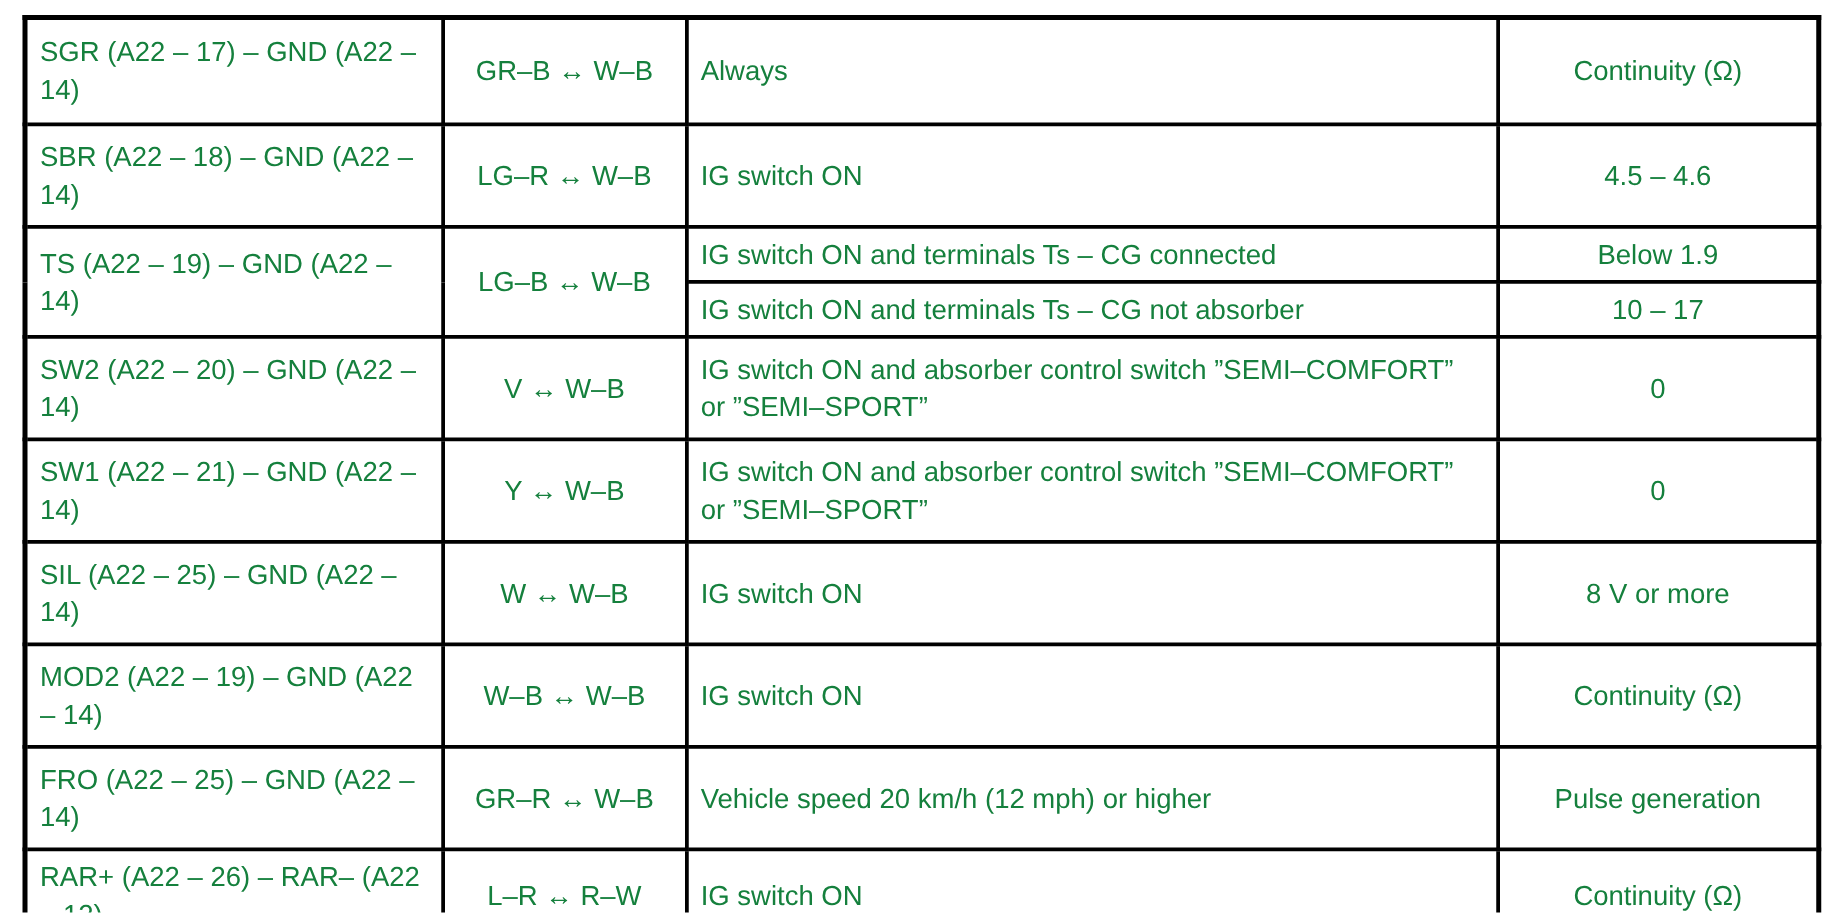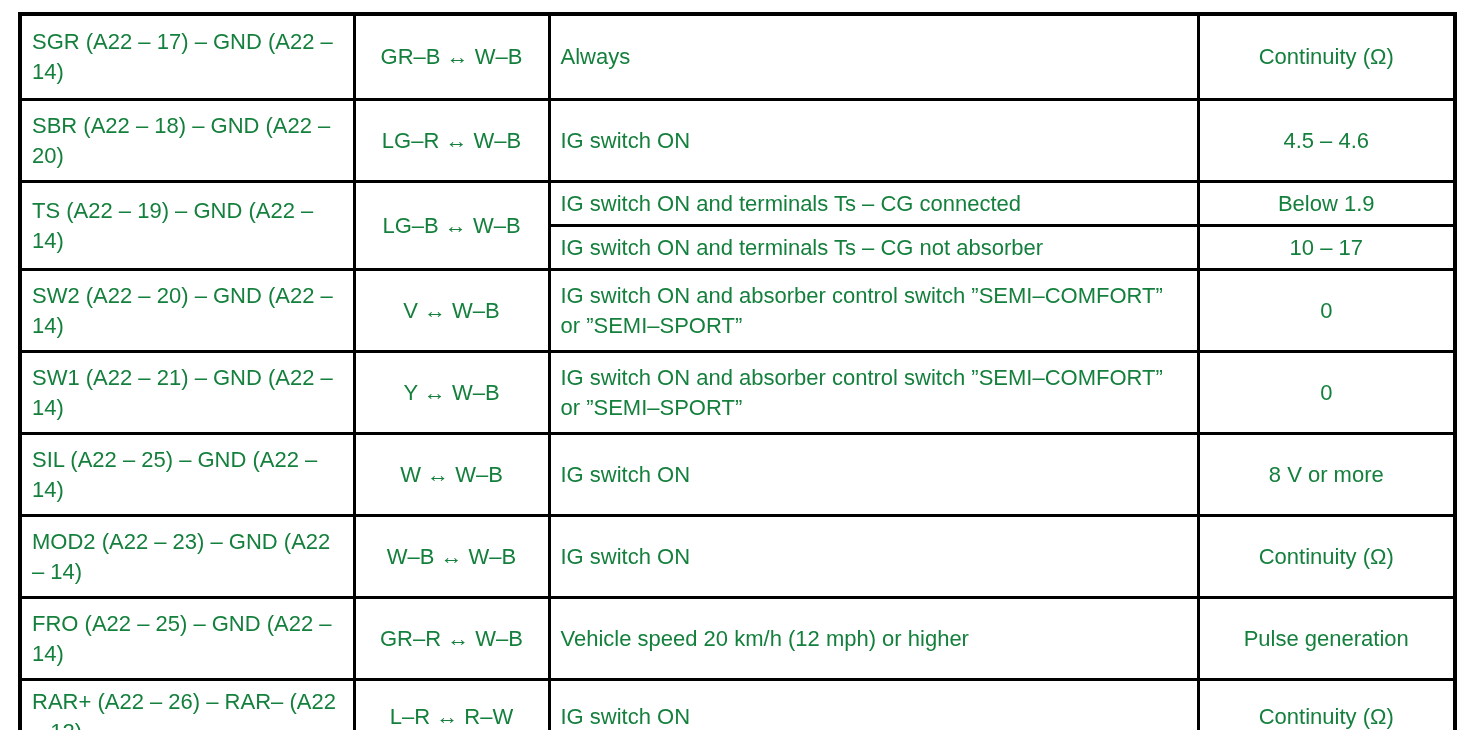--- a/index.html
+++ b/index.html
@@ -58,21 +58,21 @@
       <tr class="h-first">
         <td class="c-terminals">SGR (A22 – 17) – GND (A22 –
 14)</td>
         <td class="c-wiring">GR–B ↔ W–B</td>
         <td class="c-condition">Always</td>
         <td class="c-specified">Continuity (Ω)</td>
       </tr>
 
       <tr class="h-full">
         <td class="c-terminals">SBR (A22 – 18) – GND (A22 –
-20)</td>
+14)</td>
         <td class="c-wiring">LG–R ↔ W–B</td>
         <td class="c-condition">IG switch ON</td>
         <td class="c-specified">4.5 – 4.6</td>
       </tr>
 
       <tr class="h-sub">
         <td class="c-terminals" rowspan="2">TS (A22 – 19) – GND (A22 –
 14)</td>
         <td class="c-wiring" rowspan="2">LG–B ↔ W–B</td>
         <td class="c-condition">IG switch ON and terminals Ts – CG connected</td>
@@ -103,21 +103,21 @@
 
       <tr class="h-full">
         <td class="c-terminals">SIL (A22 – 25) – GND (A22 –
 14)</td>
         <td class="c-wiring">W ↔ W–B</td>
         <td class="c-condition">IG switch ON</td>
         <td class="c-specified">8 V or more</td>
       </tr>
 
       <tr class="h-full">
-        <td class="c-terminals">MOD2 (A22 – 23) – GND (A22
+        <td class="c-terminals">MOD2 (A22 – 19) – GND (A22
 – 14)</td>
         <td class="c-wiring">W–B ↔ W–B</td>
         <td class="c-condition">IG switch ON</td>
         <td class="c-specified">Continuity (Ω)</td>
       </tr>
 
       <tr class="h-full">
         <td class="c-terminals">FRO (A22 – 25) – GND (A22 –
 14)</td>
         <td class="c-wiring">GR–R ↔ W–B</td>

